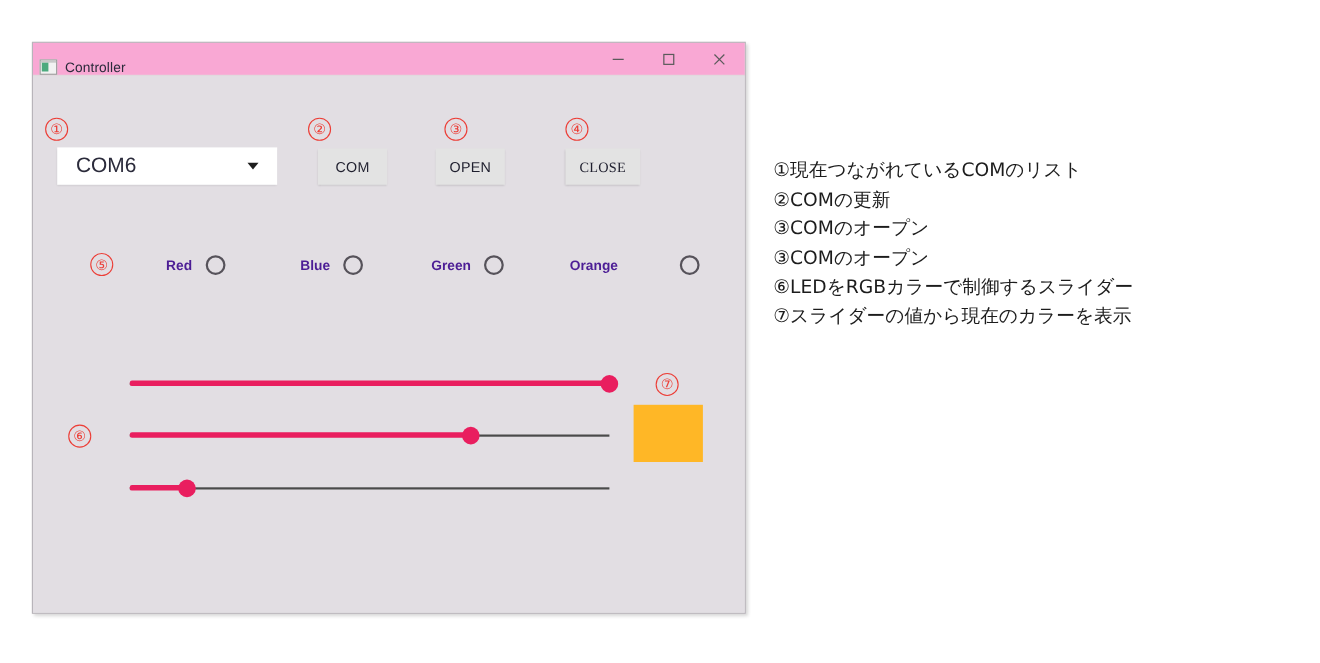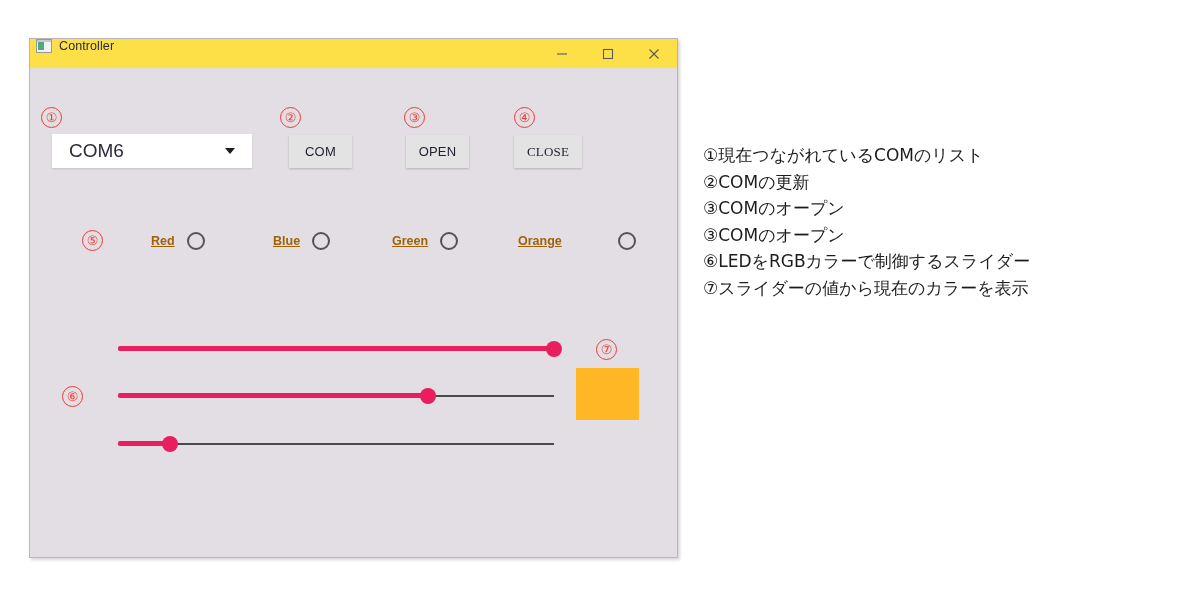--- a/index.html
+++ b/index.html
@@ -27,25 +27,25 @@
     box-shadow: 2px 2px 3px rgba(0,0,0,0.16);
     box-sizing: border-box;
   }
 
   
   #title-bar {
     position: absolute;
     left: 0; top: 0;
     width: 100%;
     height: 30px;
-    background: #fde047;
+    background: #f9a8d4;
     border-bottom: 1px solid #dedede;
     box-sizing: border-box;
     display: flex;
-    align-items: flex-start;
+    align-items: flex-end;
   }
   #app-icon {
     width: 16px;
     height: 14px;
     margin-left: 6px;
     margin-right: 7px;
     position: relative;
     flex: none;
   }
   #app-icon .frame {
@@ -153,45 +153,44 @@
     font-size: 13px;
     color: #1f1f2e;
     font-family: "Liberation Sans", "DejaVu Sans", sans-serif;
     display: flex;
     align-items: center;
     justify-content: center;
     box-sizing: border-box;
     letter-spacing: 0.2px;
   }
   #btn-com   { left: 259px; width: 63px; }
-  #btn-open  { left: 376px; width: 63px; }
+  #btn-open  { left: 366px; width: 63px; }
   #btn-close { left: 484px; width: 68px; font-family: Liberation Serif, serif; }
 
   
   #radio-row {
     position: absolute;
     left: 88px;
     top: 160px;
     width: 510px;
     height: 24px;
   }
   .radio-item {
     position: absolute;
     top: 0;
     display: flex;
     align-items: center;
     height: 24px;
   }
   .radio-label {
     font-size: 12.5px;
-    color: #a16207;
+    color: #4c1d95;
     font-weight: bold;
     margin-right: 12px;
     white-space: nowrap;
-    text-decoration: underline;
   }
   .radio-circle {
     width: 18px;
     height: 18px;
     border: 2px solid #56525a;
     border-radius: 50%;
     box-sizing: border-box;
     flex: none;
   }
   #radio-0 { left: 33px; }

